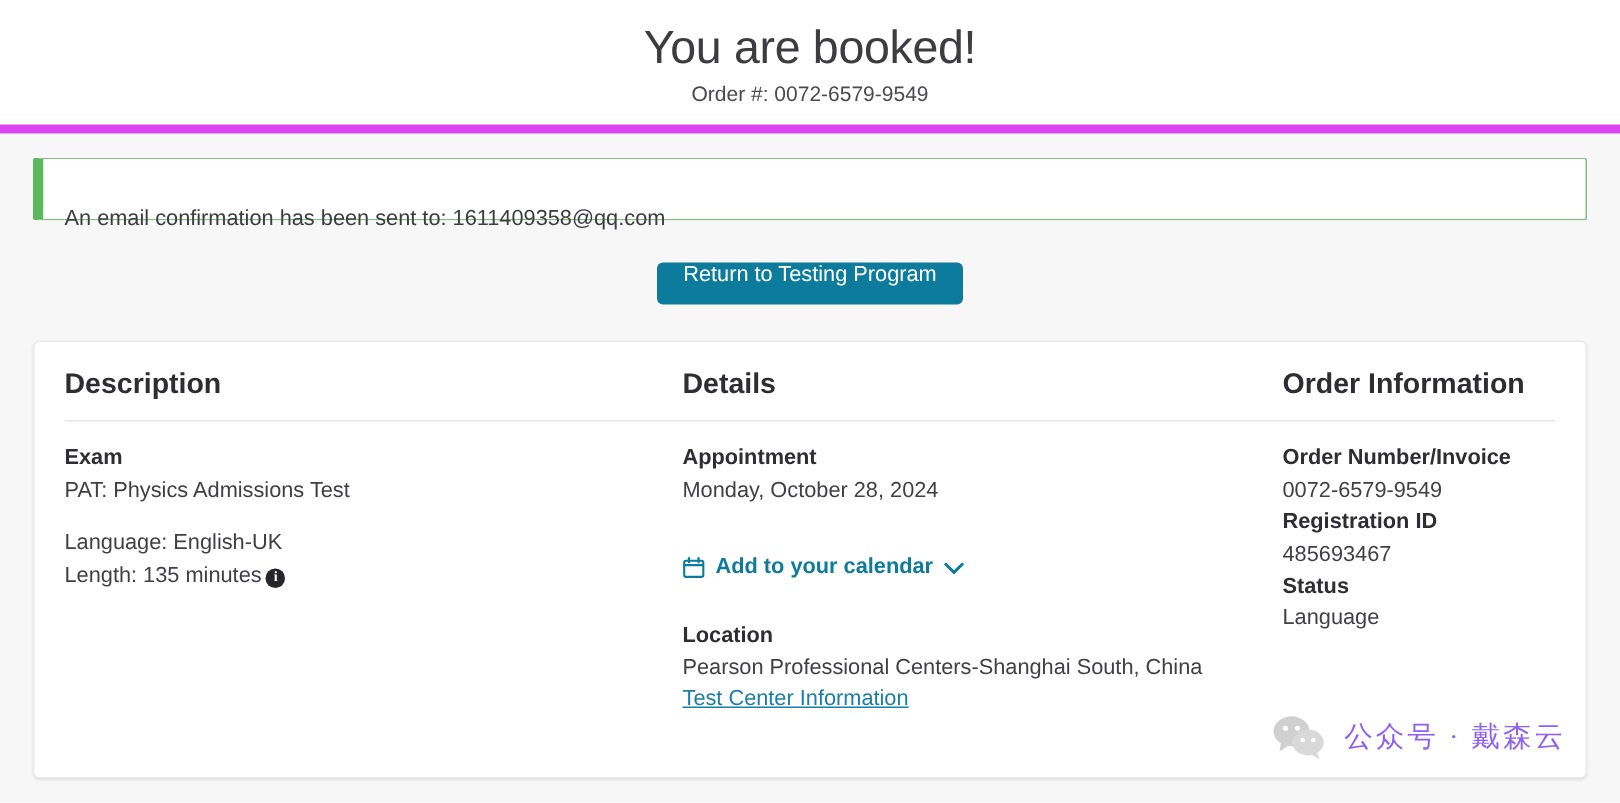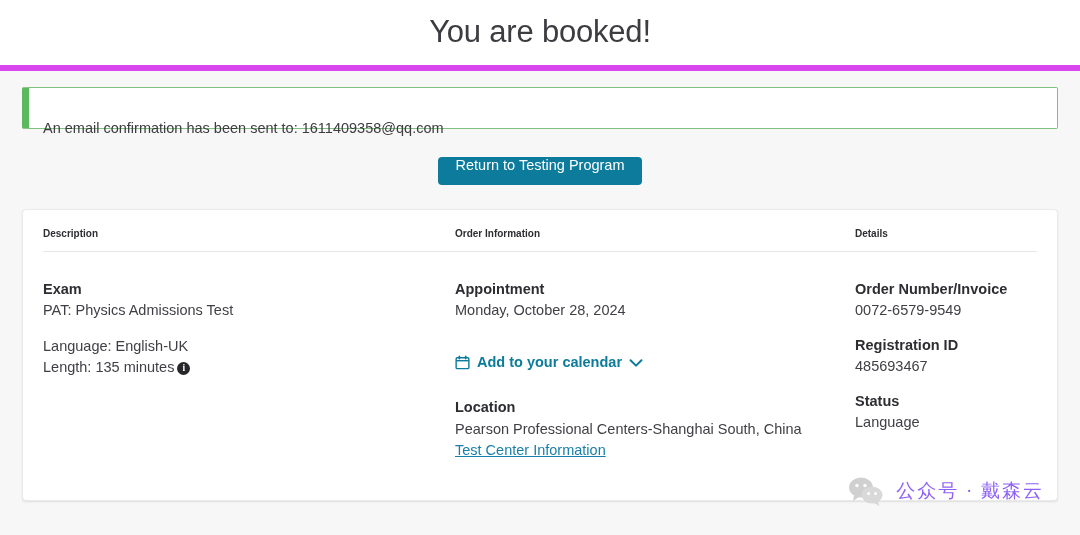--- a/index.html
+++ b/index.html
@@ -90,40 +90,39 @@
     border-radius: 4px;
     box-shadow: 0 1px 2px rgba(0,0,0,0.10);
     padding: 18px 20px 20px 20px;
     height: 292px;
   }
   .card-grid {
     display: grid;
     grid-template-columns: 412px 400px 1fr;
   }
   .col-head {
-    font-size: 10px;
+    font-size: 19px;
     font-weight: bold;
     color: #2d2d32;
     padding-bottom: 12px;
   }
   .head-rule {
     grid-column: 1 / -1;
     height: 1px;
     background: #e6e6e6;
     margin-bottom: 14px;
   }
   .col-body {
     font-size: 14.5px;
     line-height: 1.48;
     color: #3f3f45;
   }
   .lbl {
     font-weight: bold;
     color: #2d2d32;
-    margin-top: 13px;
   }
   .gap {
     height: 14px;
   }
 
   
   .info-icon {
     display: inline-block;
     width: 13px;
     height: 13px;
@@ -181,38 +180,39 @@
     letter-spacing: 2px;
     white-space: nowrap;
   }
   .wm-icon svg { display: block; }
 </style>
 </head>
 <body>
 
 <div class="page-header">
   <h1 class="page-title">You are booked!</h1>
+  <div class="order-subtitle">Order #: 0072-6579-9549</div>
 </div>
 
 <div class="body-wrap">
 
   <div class="alert-success">
     <span class="alert-text">An email confirmation has been sent to: 1611409358@qq.com</span>
   </div>
 
   <div class="btn-row">
     <button class="btn-primary">Return to Testing Program</button>
   </div>
 
   <div class="card">
     <div class="card-grid">
 
       <div class="col-head">Description</div>
+      <div class="col-head">Details</div>
       <div class="col-head">Order Information</div>
-      <div class="col-head">Details</div>
 
       <div class="head-rule"></div>
 
       <div class="col-body">
         <div class="lbl">Exam</div>
         <div>PAT: Physics Admissions Test</div>
         <div class="gap"></div>
         <div>Language: English-UK</div>
         <div>
           <span>Length: 135 minutes</span><span class="info-icon">i</span>

